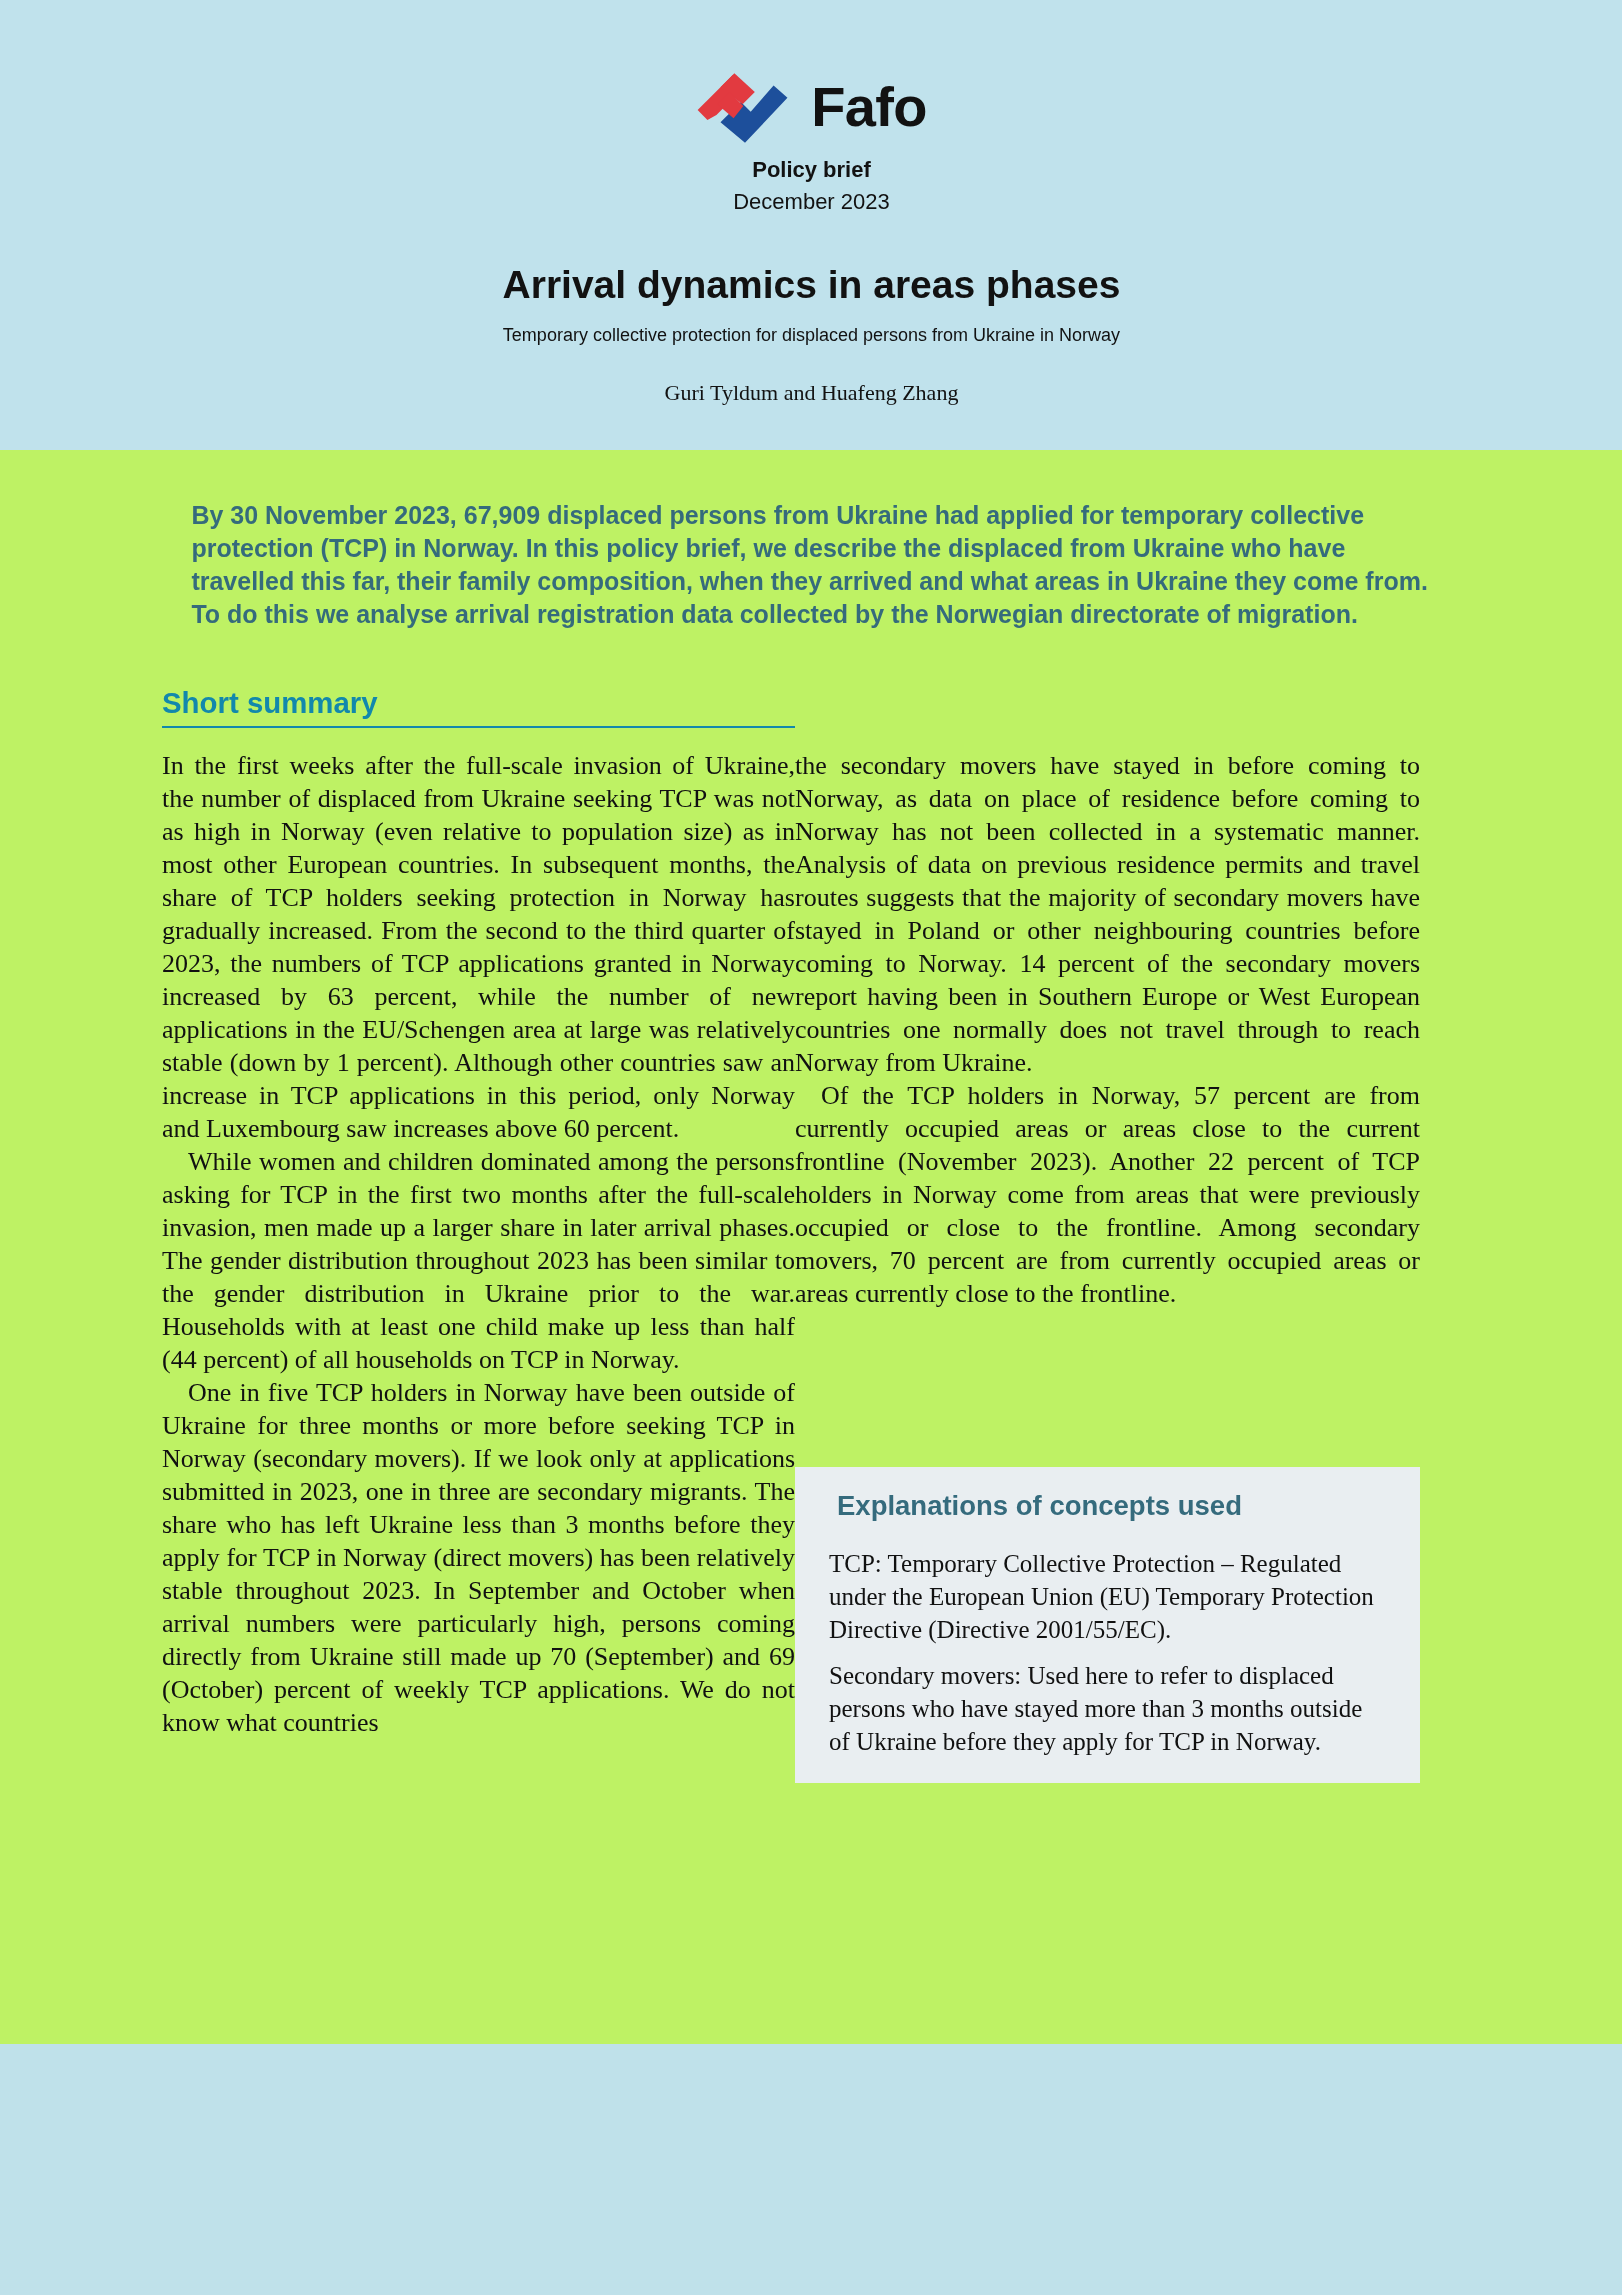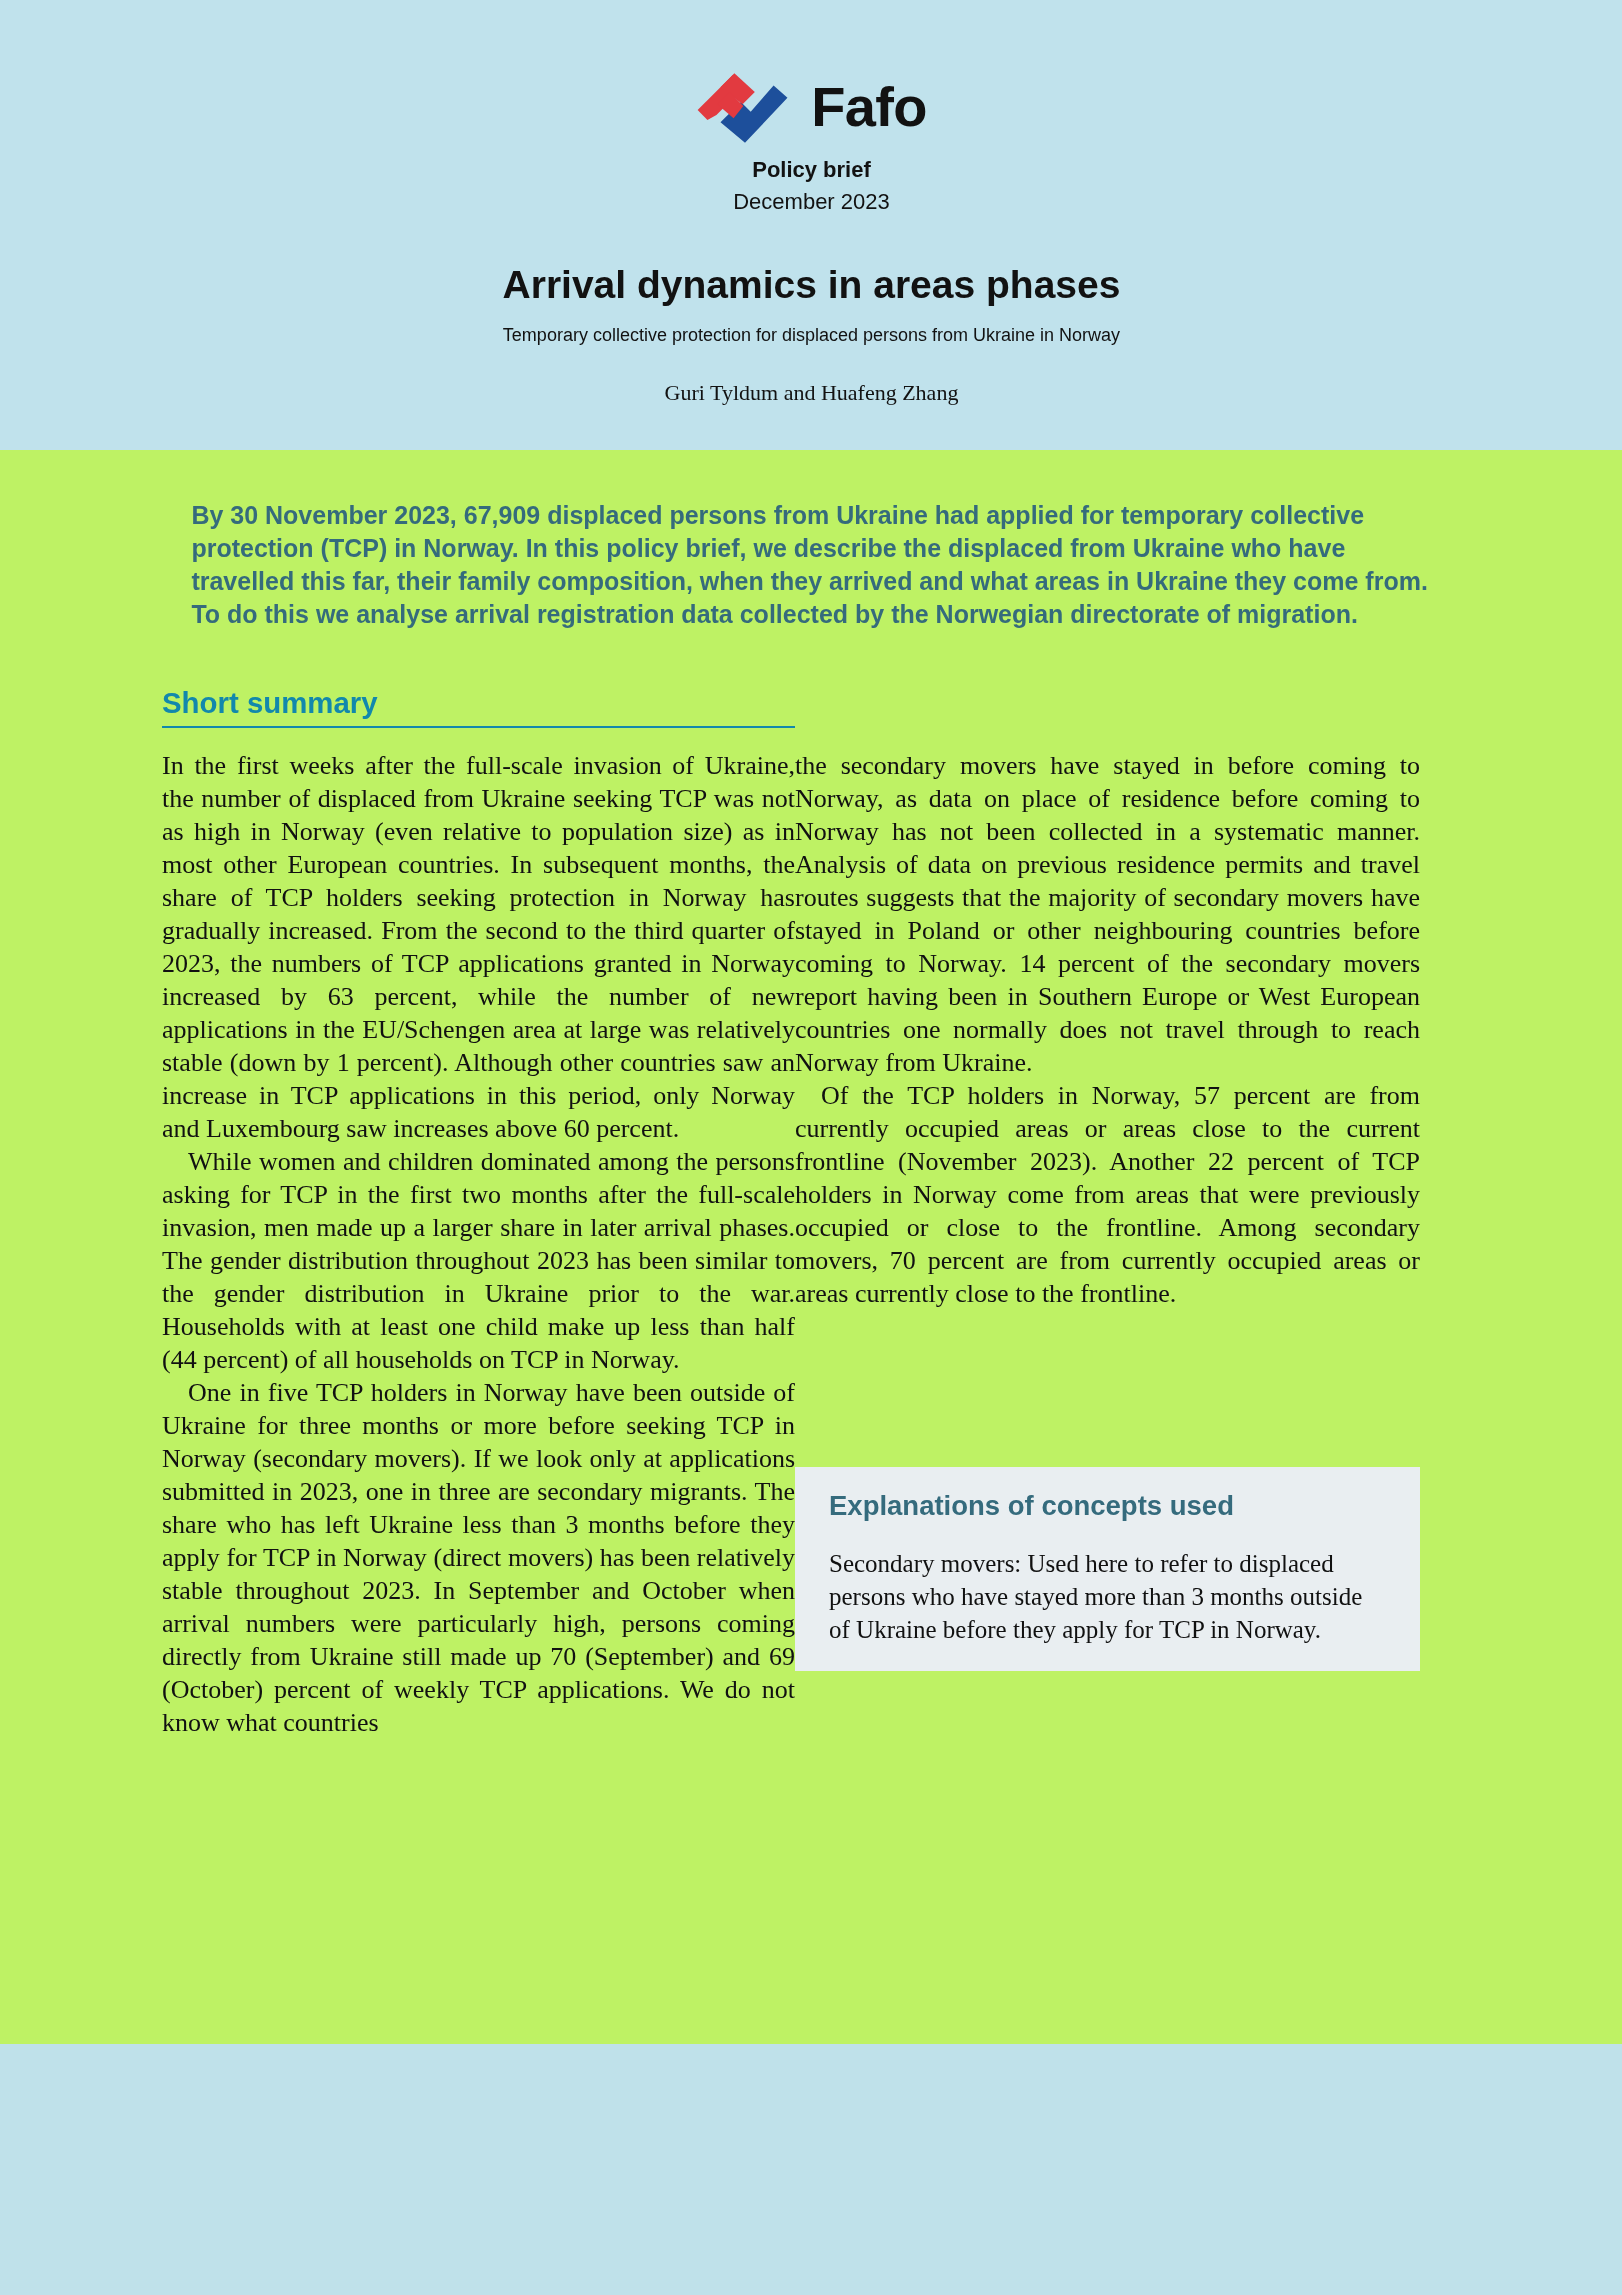--- a/index.html
+++ b/index.html
@@ -118,20 +118,21 @@
     box-sizing:border-box;
     width:625px;
     padding:23px 33px 25px 34px;
   }
   .box-heading{
     font-family:"Liberation Sans", sans-serif;
     font-weight:bold;
     font-size:27.5px;
     line-height:31px;
     color:#356b7d;
+    margin-left:8px;
   }
   .concepts-box p{
     margin:0;
     margin-top:13px;
     font-size:25px;
     line-height:33px;
     text-align:left;
     color:#111111;
   }
   .concepts-box p:first-of-type{margin-top:26px;}
@@ -183,20 +184,21 @@
         <p class="indent">While women and children dominated among the persons asking for TCP in the first two months after the full-scale invasion, men made up a larger share in later arrival phases. The gender distribution throughout 2023 has been similar to the gender distribution in Ukraine prior to the war. Households with at least one child make up less than half (44 percent) of all households on TCP in Norway.</p>
         <p class="indent">One in five TCP holders in Norway have been outside of Ukraine for three months or more before seeking TCP in Norway (secondary movers). If we look only at applications submitted in 2023, one in three are secondary migrants. The share who has left Ukraine less than 3 months before they apply for TCP in Norway (direct movers) has been relatively stable throughout 2023. In September and October when arrival numbers were particularly high, persons coming directly from Ukraine still made up 70 (September) and 69 (October) percent of weekly TCP applications. We do not know what countries</p>
       </div>
 
       <div class="col col-right">
         <p>the secondary movers have stayed in before coming to Norway, as data on place of residence before coming to Norway has not been collected in a systematic manner. Analysis of data on previous residence permits and travel routes suggests that the majority of secondary movers have stayed in Poland or other neighbouring countries before coming to Norway. 14 percent of the secondary movers report having been in Southern Europe or West European countries one normally does not travel through to reach Norway from Ukraine.</p>
         <p class="indent">Of the TCP holders in Norway, 57 percent are from currently occupied areas or areas close to the current frontline (November 2023). Another 22 percent of TCP holders in Norway come from areas that were previously occupied or close to the frontline. Among secondary movers, 70 percent are from currently occupied areas or areas currently close to the frontline.</p>
 
         <div class="concepts-box">
           <div class="box-heading">Explanations of concepts used</div>
+          <p>TCP: Temporary Collective Protection – Regulated under the European Union (EU) Temporary Protection Directive (Directive 2001/55/EC).</p>
           <p>Secondary movers: Used here to refer to displaced persons who have stayed more than 3 months outside of Ukraine before they apply for TCP in Norway.</p>
         </div>
       </div>
     </div>
 
   </div>
 
   <div class="footer-band"></div>
 
 </div>

